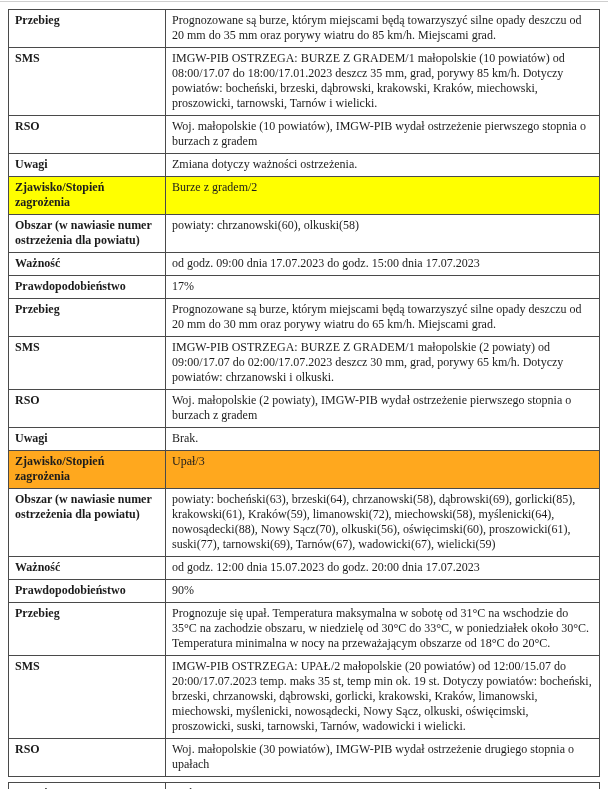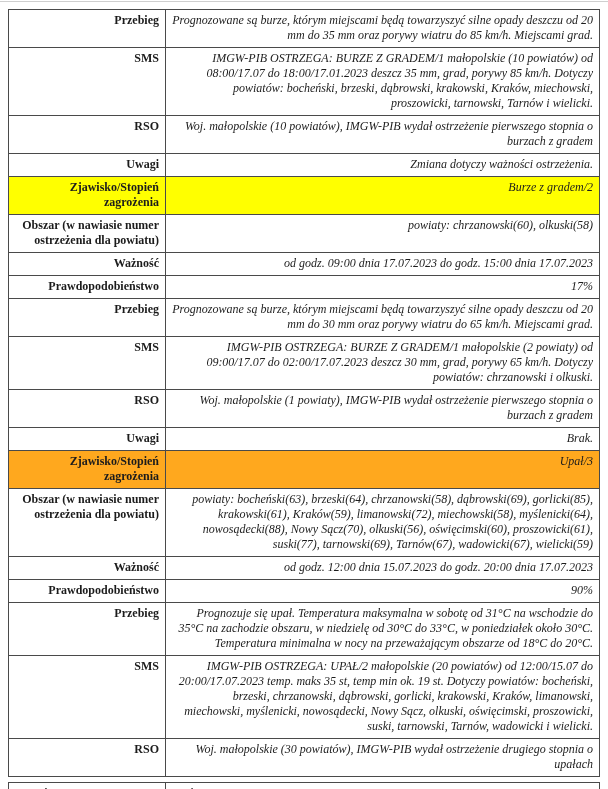--- a/index.html
+++ b/index.html
@@ -31,28 +31,27 @@
   table.warn-table {
     width: 592px;
     border-collapse: collapse;
     table-layout: fixed;
   }
   table.warn-table td {
     border: 1px solid var(--border);
     vertical-align: top;
     padding: 3px 6px 4px 6px;
     line-height: 15px;
-    text-align: right;
   }
   td.label {
     width: 157px;
     font-weight: bold;
     padding-left: 6px;
   }
-  td.value { padding-left: 7px; font-style: italic; }
+  td.value { padding-left: 7px; }
   tr.hl-yellow td { background: var(--yellow); }
   tr.hl-orange td { background: var(--orange); }
   table.uwagi-table {
     width: 592px;
     border-collapse: collapse;
     table-layout: fixed;
     margin-top: 5px;
   }
   table.uwagi-table td {
     border: 1px solid var(--border);
@@ -105,21 +104,21 @@
       <tr>
         <td class="label">Przebieg</td>
         <td class="value">Prognozowane są burze, którym miejscami będą towarzyszyć  silne opady deszczu od 20 mm do 30 mm oraz porywy wiatru do 65 km/h. Miejscami grad.</td>
       </tr>
       <tr>
         <td class="label">SMS</td>
         <td class="value">IMGW-PIB OSTRZEGA: BURZE Z GRADEM/1 małopolskie (2 powiaty) od 09:00/17.07 do 02:00/17.07.2023 deszcz 30 mm, grad, porywy 65 km/h. Dotyczy powiatów: chrzanowski i olkuski.</td>
       </tr>
       <tr>
         <td class="label">RSO</td>
-        <td class="value">Woj. małopolskie (1 powiaty), IMGW-PIB wydał ostrzeżenie pierwszego stopnia o burzach z gradem</td>
+        <td class="value">Woj. małopolskie (2 powiaty), IMGW-PIB wydał ostrzeżenie pierwszego stopnia o burzach z gradem</td>
       </tr>
       <tr>
         <td class="label">Uwagi</td>
         <td class="value">Brak.</td>
       </tr>
       <tr class="hl-orange">
         <td class="label">Zjawisko/Stopień zagrożenia</td>
         <td class="value">Upał/3</td>
       </tr>
       <tr>

